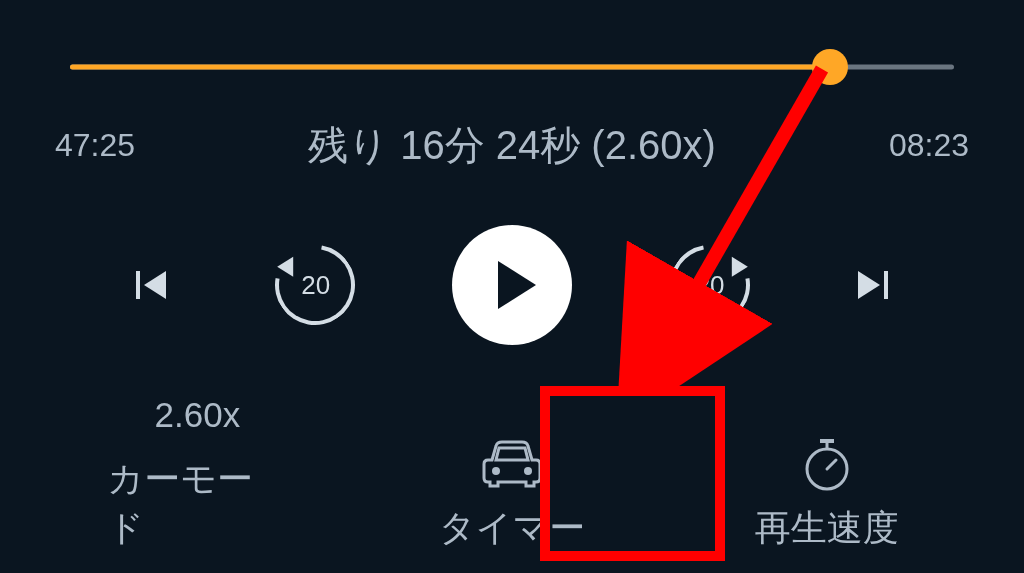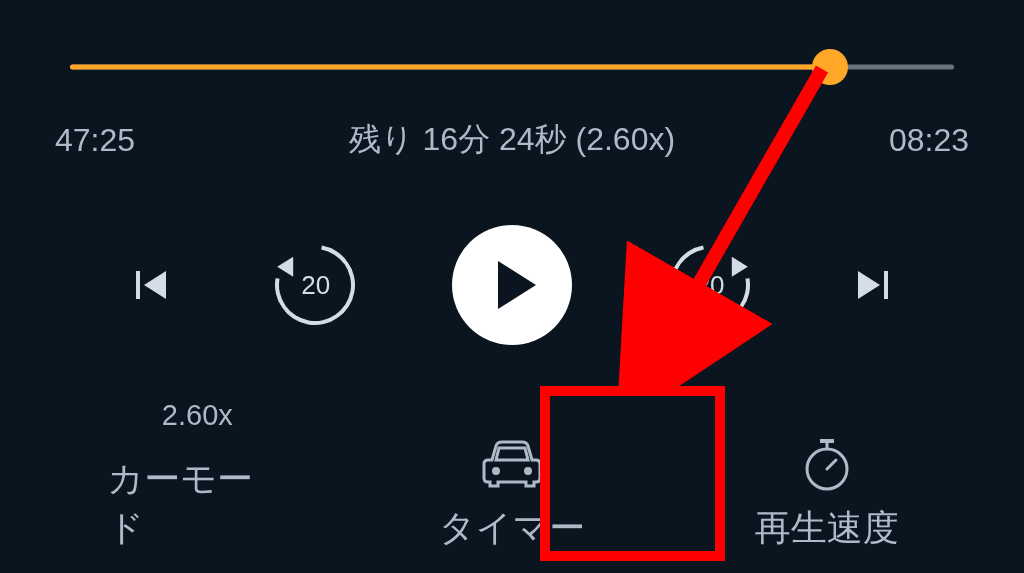--- a/index.html
+++ b/index.html
@@ -61,21 +61,21 @@
       display: flex;
       justify-content: space-between;
       align-items: center;
       padding: 0 55px;
     }
     .time-left, .time-right {
       font-size: 32px;
       color: #adbac7;
     }
     .time-center {
-      font-size: 32px;
+      font-size: 40px;
       color: #adbac7;
     }
     .controls-row {
       position: absolute;
       top: 225px;
       left: 0;
       right: 0;
       display: flex;
       justify-content: center;
       align-items: center;
@@ -185,21 +185,21 @@
       cursor: pointer;
       width: 180px;
     }
     .bottom-icon {
       height: 52px;
       display: flex;
       align-items: center;
       justify-content: center;
     }
     .bottom-value {
-      font-size: 29px;
+      font-size: 35px;
       color: #adbac7;
     }
     .bottom-label {
       font-size: 36px;
       color: #adbac7;
     }
     .timer-highlight {
       position: absolute;
       bottom: 12px;
       left: 540px;

